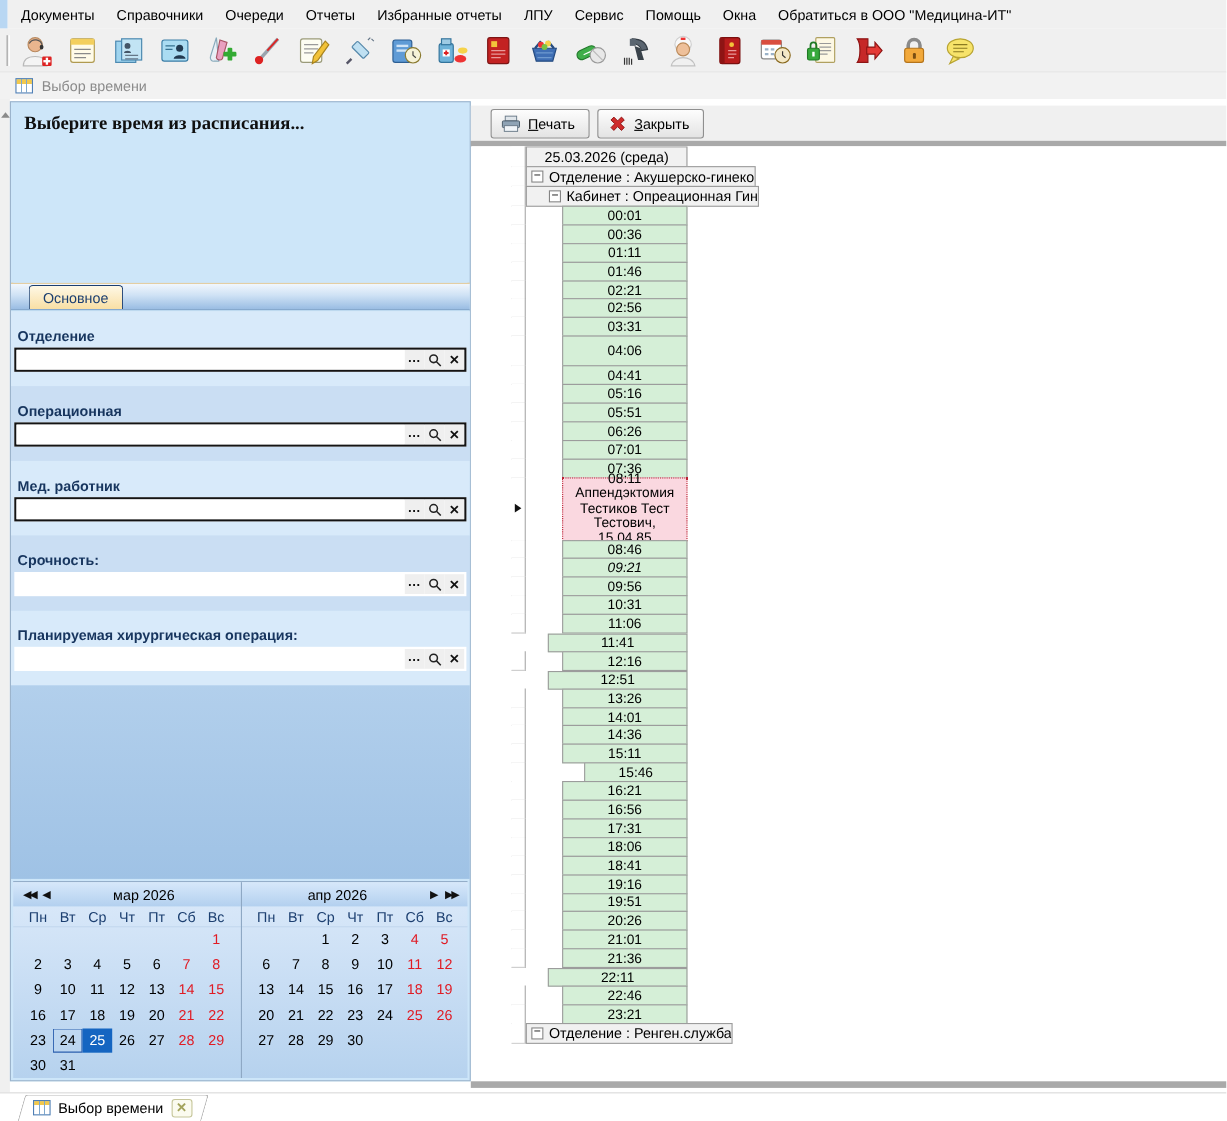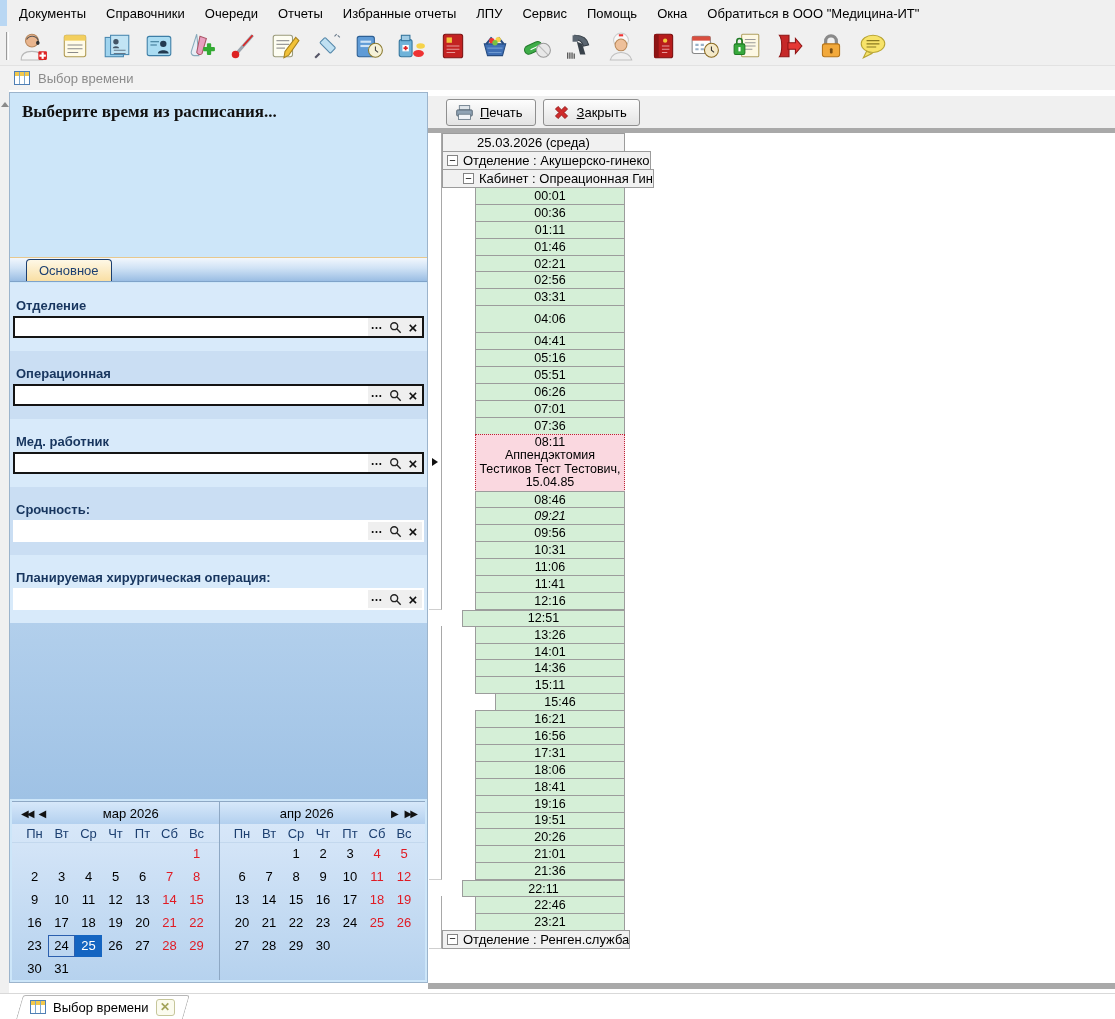--- a/index.html
+++ b/index.html
@@ -108,21 +108,21 @@
   
   #btnbar { position:absolute; left:428px; top:96px; width:687px; height:32px; background:#f0f0f0; display:flex; align-items:center; padding-left:18px; gap:7px; }
   .wbtn {
     height:27px; padding:0 12px 0 8px; display:inline-flex; align-items:center; gap:6px;
     background:linear-gradient(#fdfdfd,#e3e3e3); border:1px solid #8f8f8f; border-radius:3px;
     font:13px "Liberation Sans", sans-serif; cursor:pointer;
   }
   .wbtn svg { width:19px; height:19px; }
   #top-divider { position:absolute; left:428px; top:128px; width:687px; height:5px; background:#a9a9a9; }
   #sched-wrap { position:absolute; left:429px; top:133px; width:686px; height:850px; background:#fff; overflow:hidden; }
-  #grid { width:196px; }
+  #grid { width:196px;padding-left:36px; }
   .srow { display:flex; }
   .srow + .srow { margin-top:-1px; }
   .rh { width:13px; flex:none; background:#fff; border-right:1px solid #a8a8a8; border-bottom:1px solid #cfcfcf; position:relative; }
   .rh .mark { position:absolute; left:3px; top:50%; transform:translateY(-50%); width:0; height:0;
     border-left:6px solid #111; border-top:4px solid transparent; border-bottom:4px solid transparent; }
   .rb { flex:1; display:flex; }
   .cell { border:1px solid #9c9c9c; display:flex; align-items:center; }
   .cell.gray { flex:1; background:#f1f1f1; padding-left:4px; overflow:hidden; white-space:nowrap; }
   .cell.green { flex:1; background:#d5efd7; justify-content:center; font-size:12.5px; cursor:pointer; }
   .cell.appt { flex:1; background:#fad8e0; border:1px dotted #b23; flex-direction:column; justify-content:center; font-size:12.5px; line-height:13.5px; text-align:center; cursor:pointer; }
@@ -749,21 +749,21 @@
           <div class="cell green">10:31</div>
         </div>
       </div>
       <div class="srow" style="height: 17.9px;">
         <div class="rh"></div>
         <div class="rb">
           <div class="ind"></div>
           <div class="cell green">11:06</div>
         </div>
       </div>
-      <div class="srow" style="height: 17.9px;">
+      <div class="srow" style="height: 17.9px; flex-direction: column;">
         <div class="rh"></div>
         <div class="rb">
           <div class="ind"></div>
           <div class="cell green">11:41</div>
         </div>
       </div>
       <div class="srow" style="height: 17.9px;">
         <div class="rh"></div>
         <div class="rb">
           <div class="ind"></div>

